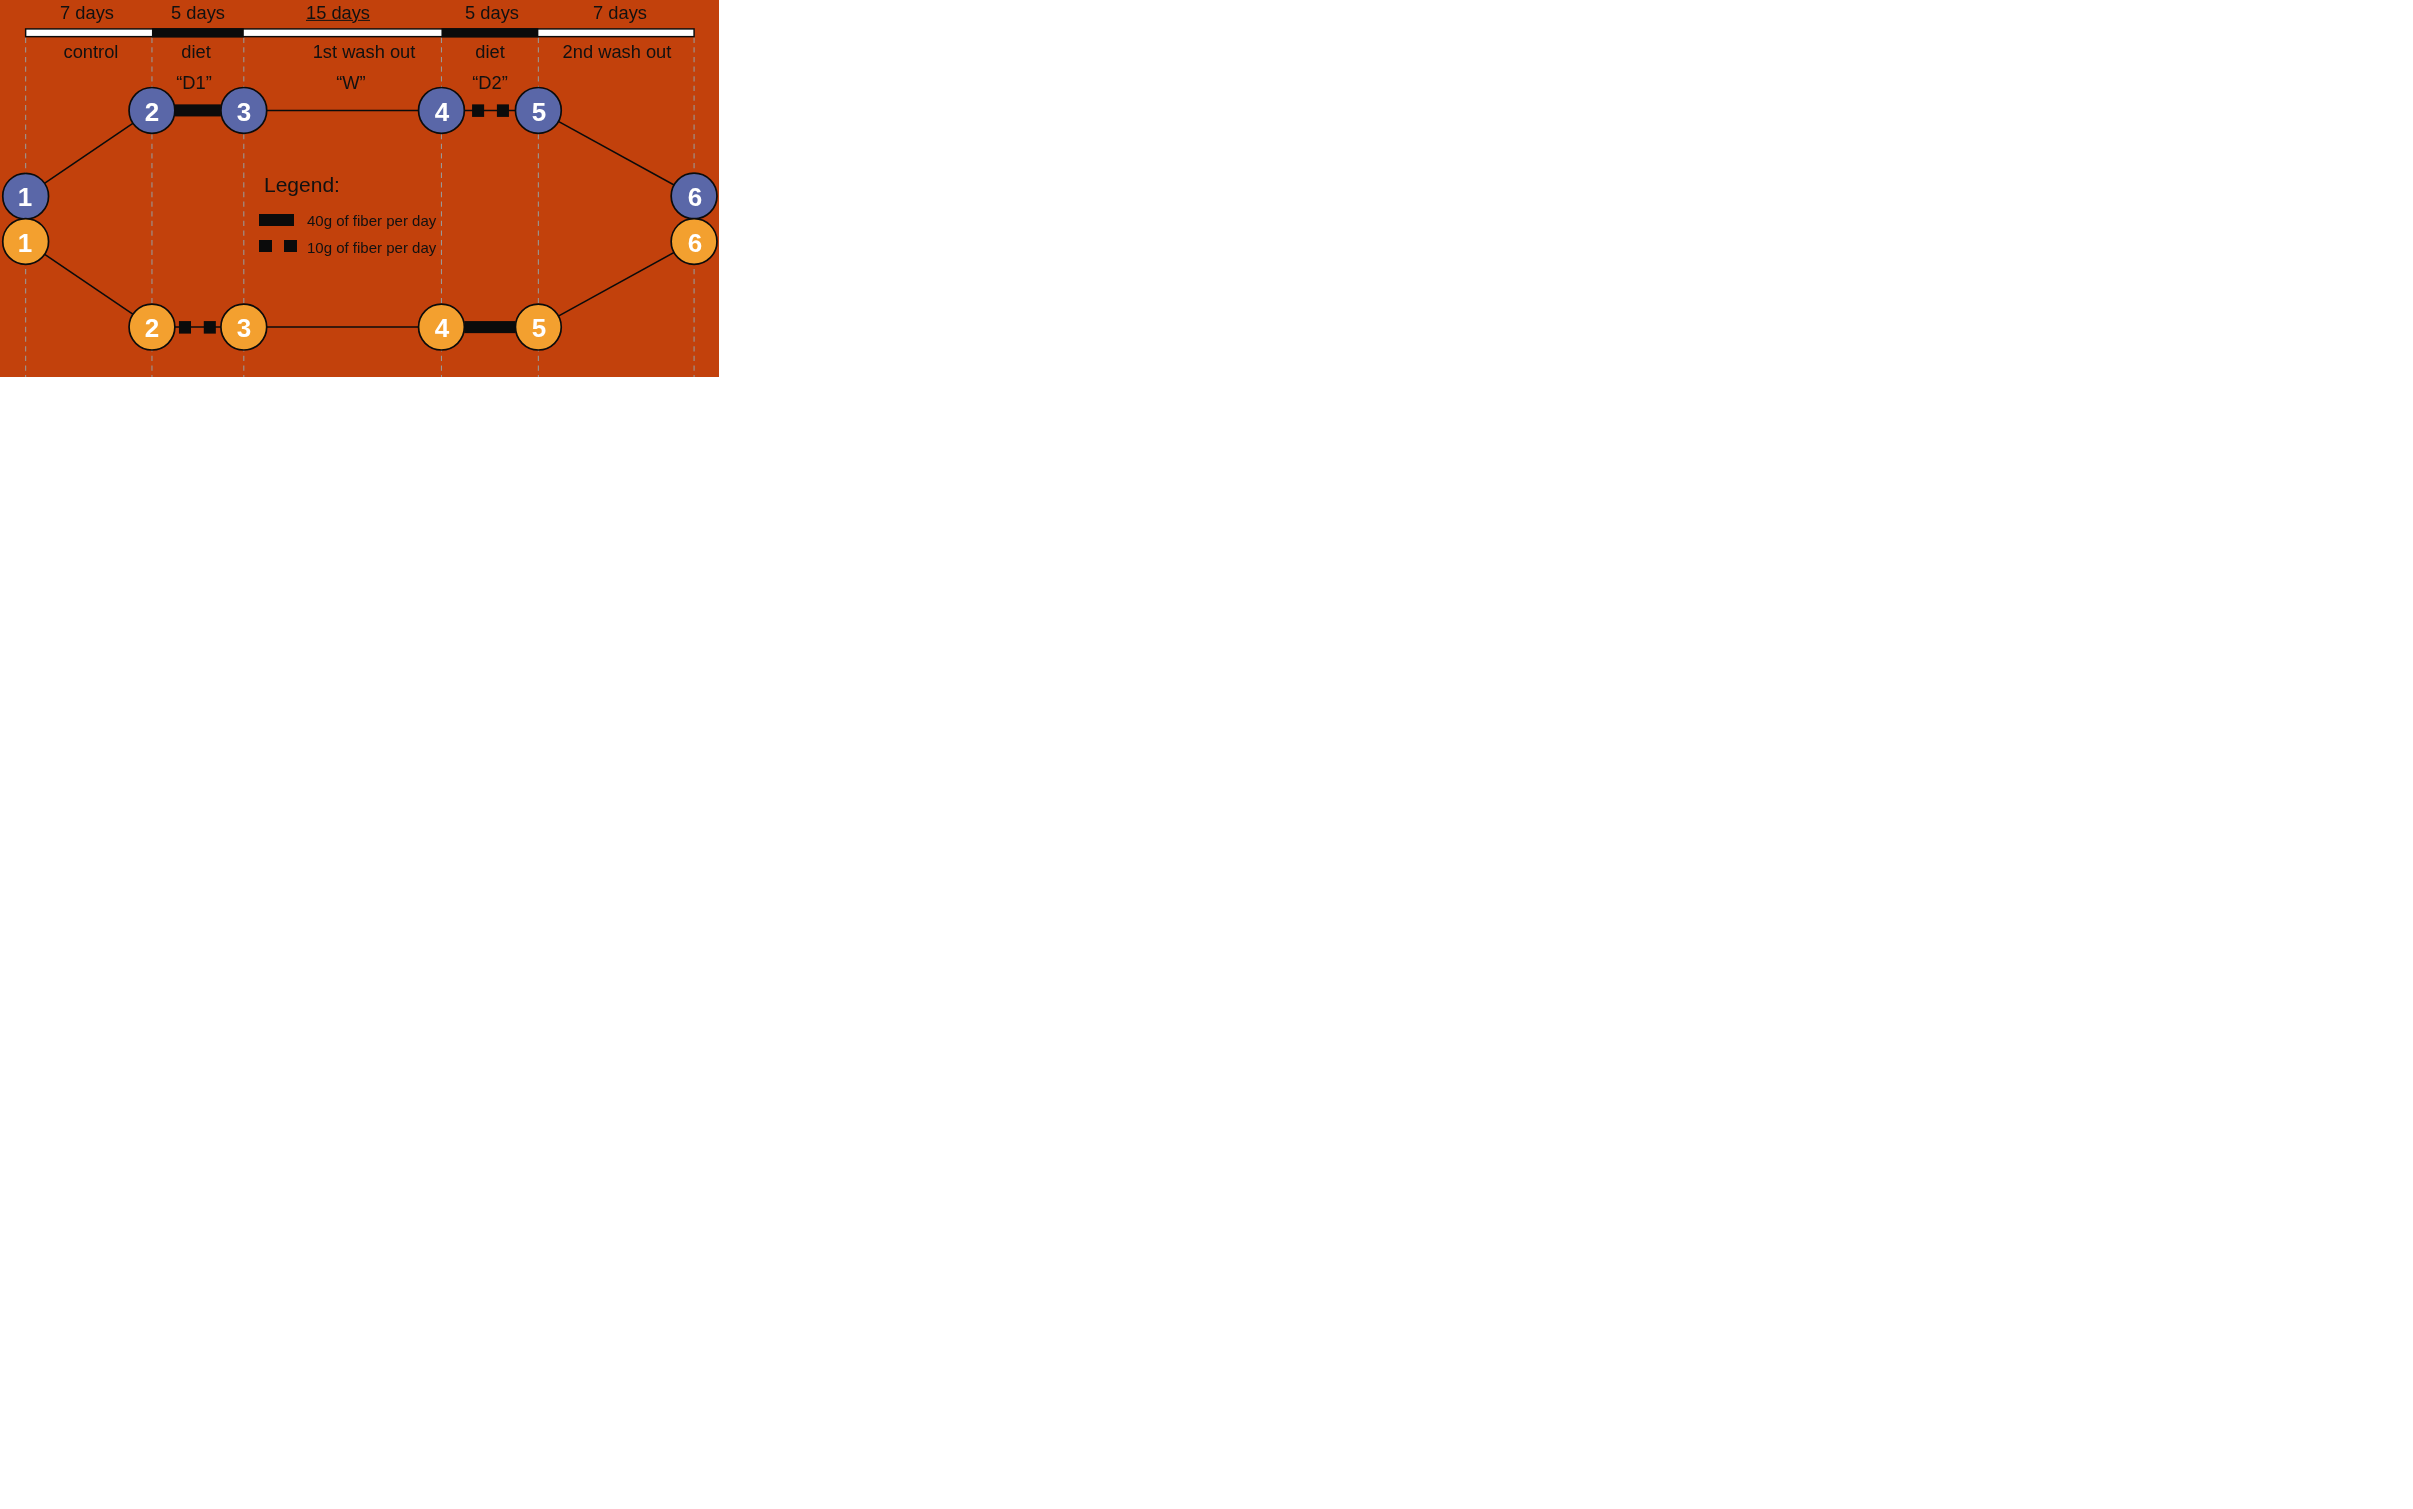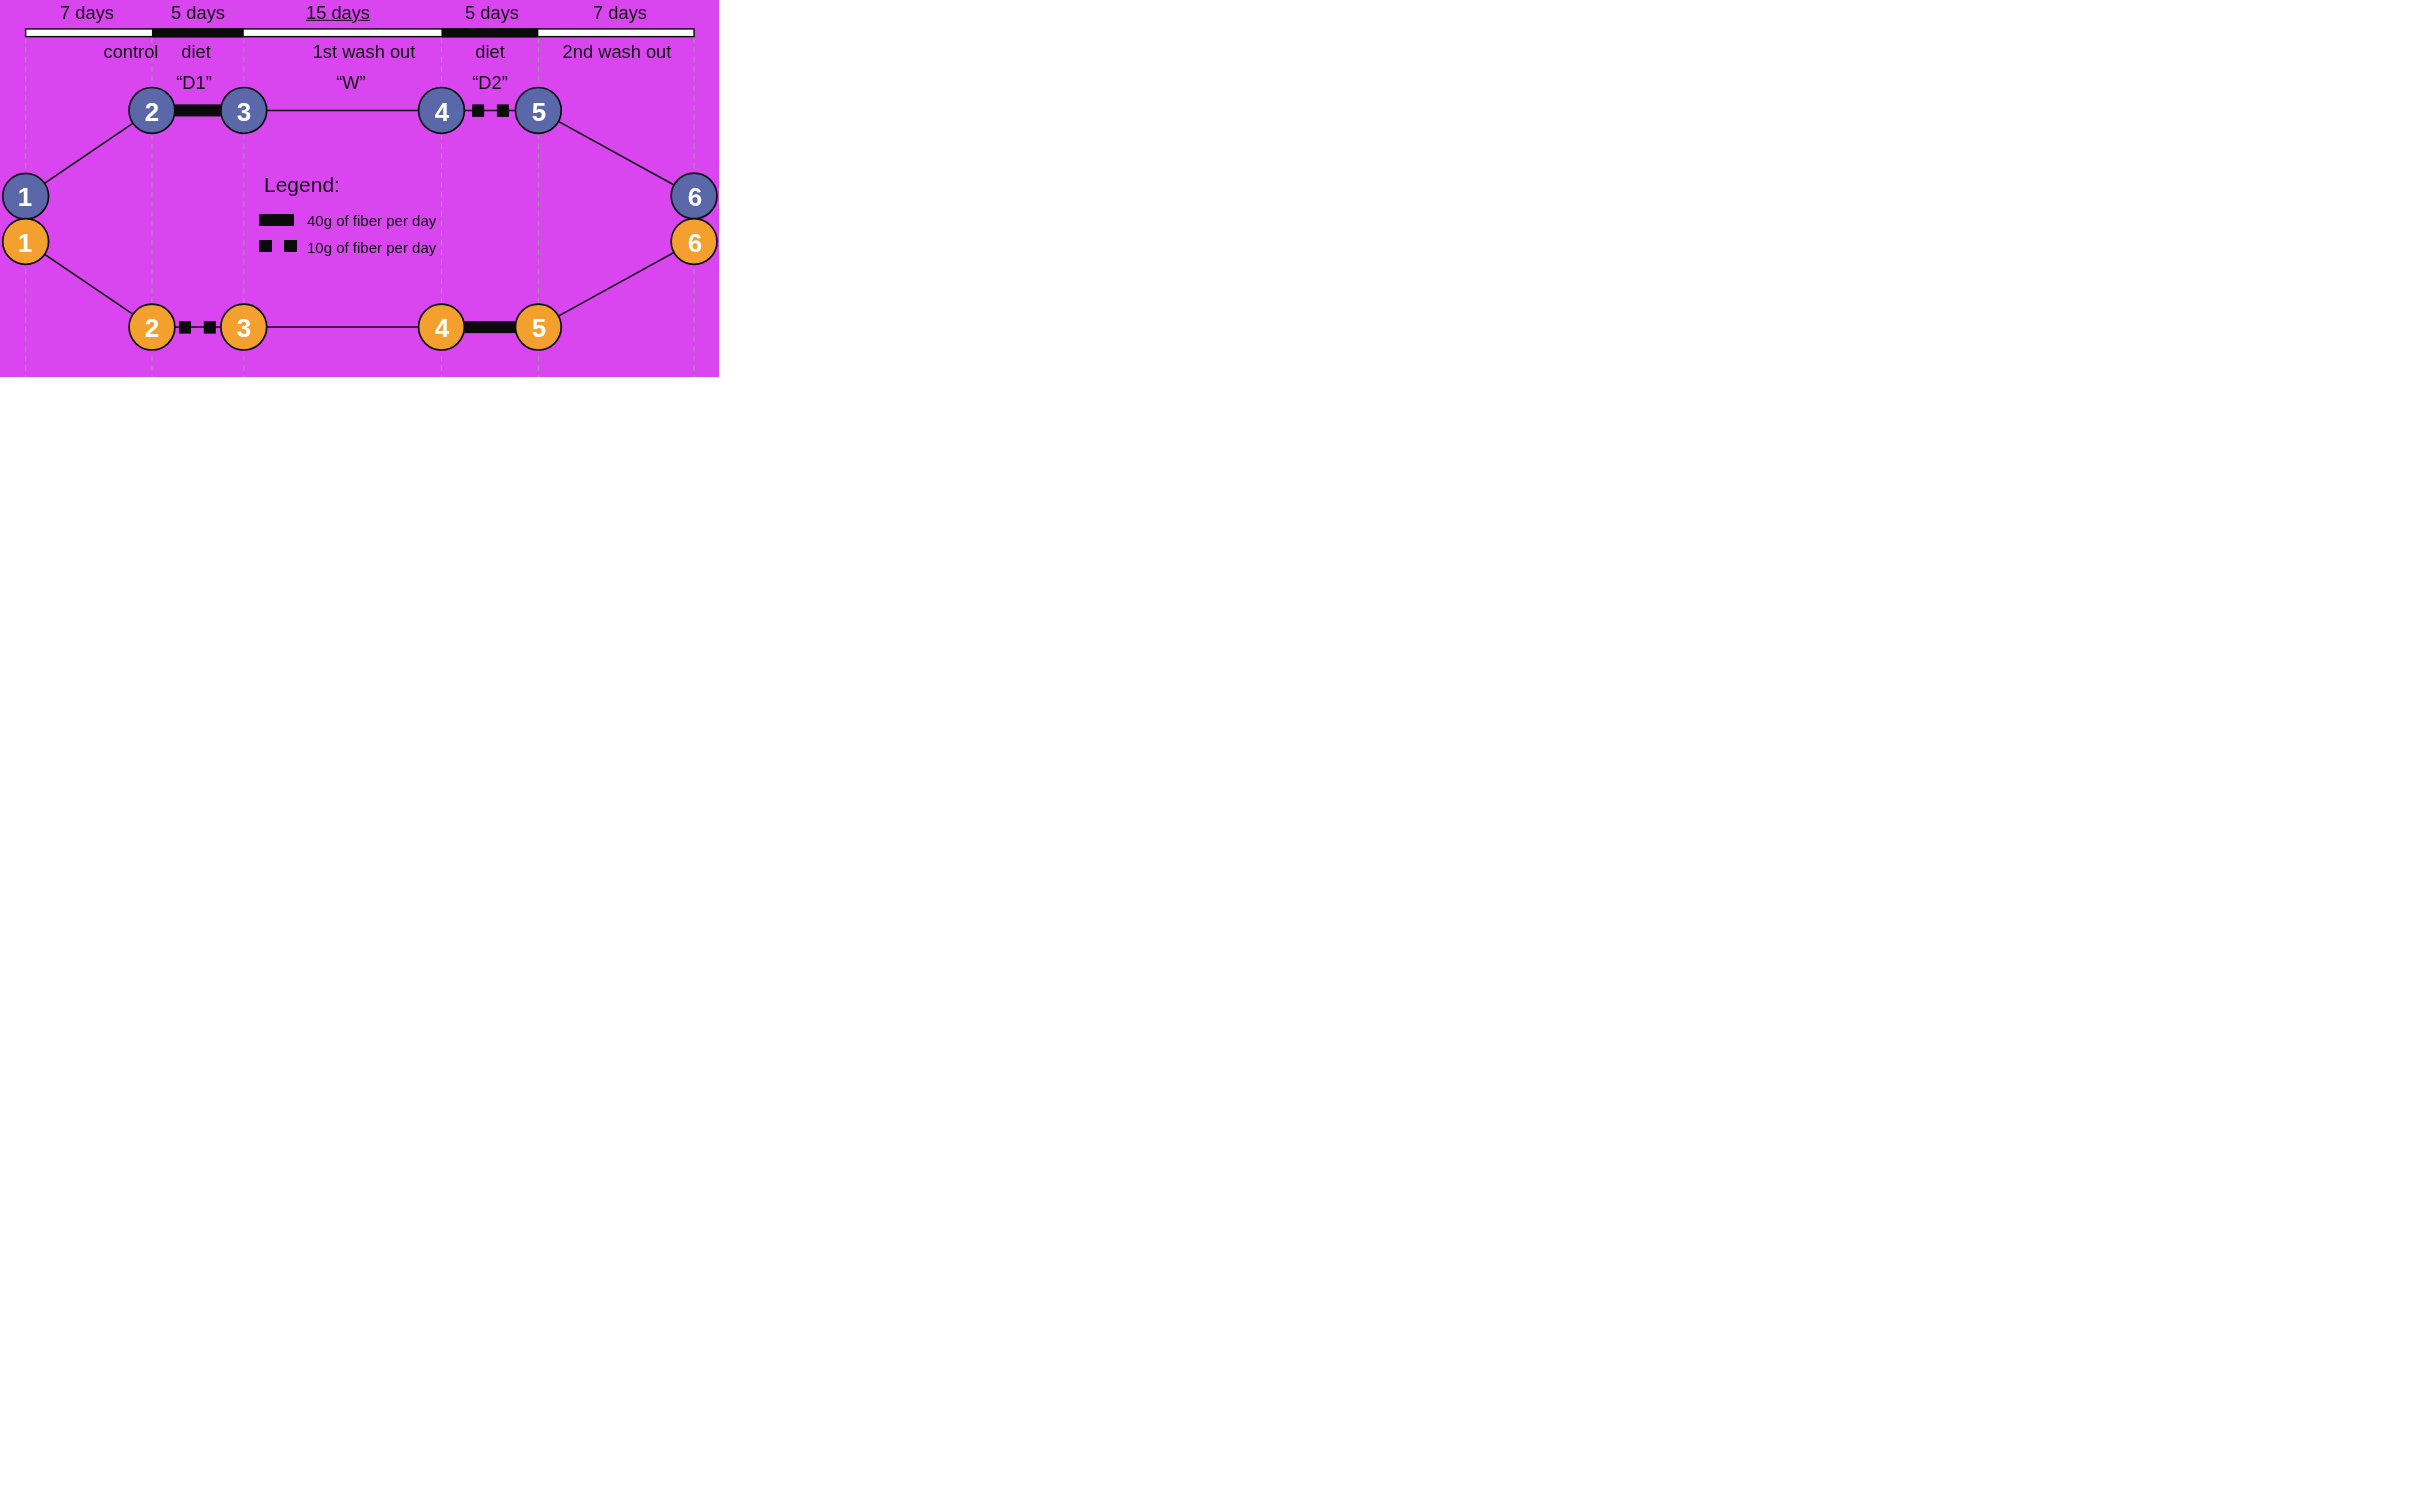--- a/index.html
+++ b/index.html
@@ -1,20 +1,20 @@
 <!DOCTYPE html>
 <html style="font-size:7.7px"><head>
 <meta charset="utf-8">
 <style>
   html, body { margin: 0; padding: 0; background: #ffffff; }
   .canvas {
     position: relative;
     width: 719px;
     height: 377px;
-    background: #d946ef;
+    background: #c2410c;
     font-family: "Liberation Sans", sans-serif;
     overflow: hidden;
   }
   .canvas svg { position: absolute; left: 0; top: 0; }
   .lbl {
     position: absolute;
     transform: translate(-50%, -50%);
     font-size: 18.3px;
     color: #111111;
     white-space: nowrap;
@@ -105,21 +105,21 @@
       <circle cx="1439" cy="500.8" r="47.5"></circle>
     </g>
   </svg>
 
   <div class="lbl" style="left:87px; top:12.6px;">7 days</div>
   <div class="lbl" style="left:198px;   top:12.6px;">5 days</div>
   <div class="lbl" style="left:338px; top:12.6px;text-decoration:underline;">15 days</div>
   <div class="lbl" style="left:492px;  top:12.6px;">5 days</div>
   <div class="lbl" style="left:620px;  top:12.6px;">7 days</div>
 
-  <div class="lbl" style="left:91px; top:52px;margin-left:40px;">control</div>
+  <div class="lbl" style="left:91px; top:52px;">control</div>
   <div class="lbl" style="left:196px; top:52px;">diet</div>
   <div class="lbl" style="left:364px;   top:52px;">1st wash out</div>
   <div class="lbl" style="left:490px;top:52px;">diet</div>
   <div class="lbl" style="left:617px;  top:52px;">2nd wash out</div>
 
   <div class="lbl" style="left:194px;   top:83px;">“D1”</div>
   <div class="lbl" style="left:351px; top:83px;">“W”</div>
   <div class="lbl" style="left:490px;top:83px;">“D2”</div>
 
   <div class="node-num" style="left:25px;  top:197px;">1</div>

